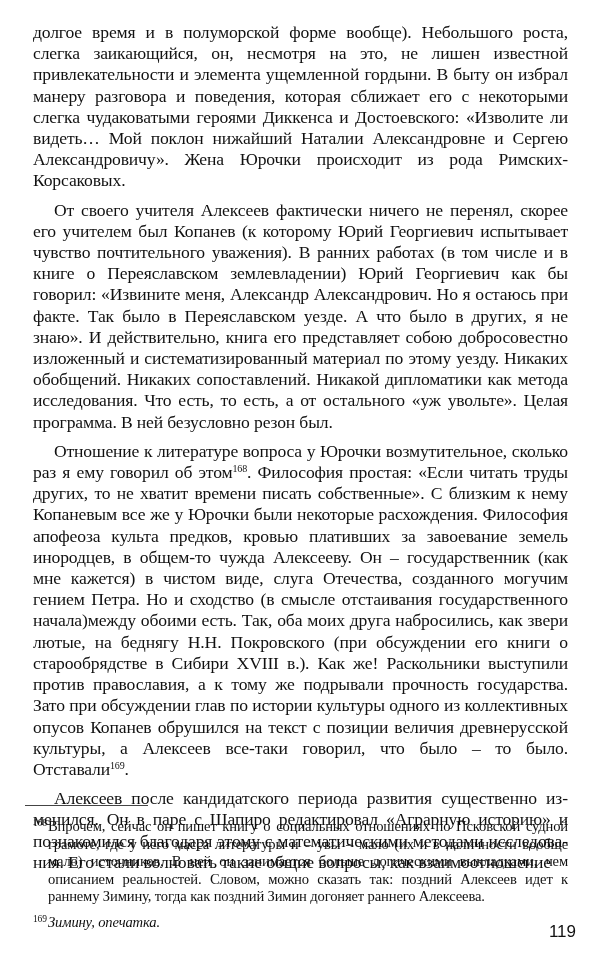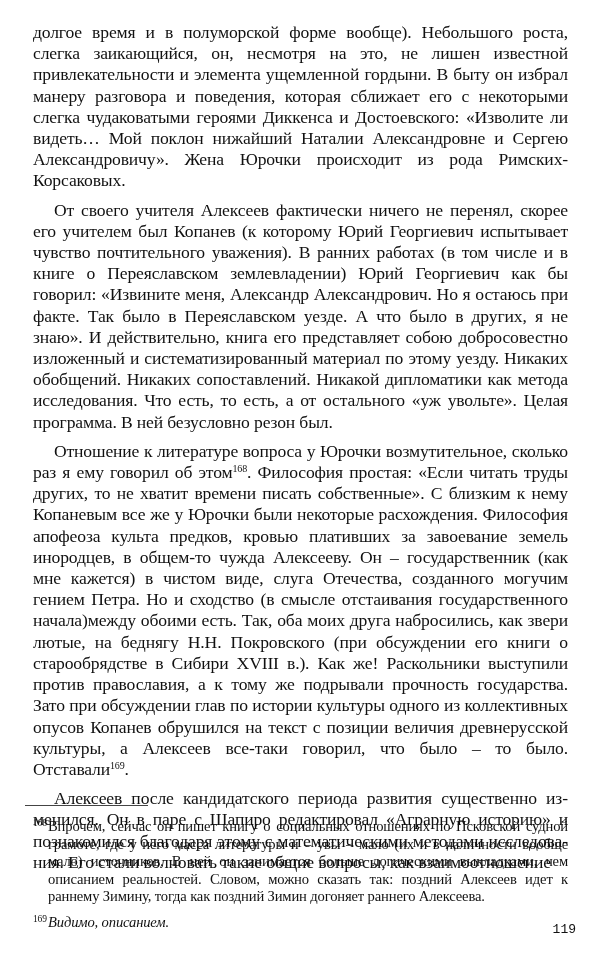--- a/index.html
+++ b/index.html
@@ -23,33 +23,33 @@
     font-family: "Liberation Serif", serif;
   }
   .fn {
     font-size: 14.6px; line-height: 17.6px; text-align: justify;
     padding-left: 15px; text-indent: -15px; margin: 8px; letter-spacing: -0.15px;
   }
   .fn .num { font-size: 9.5px; vertical-align: 5px; line-height: 0; display: inline-block; width: 15px; text-indent: 0; }
   .fn .it { font-style: italic; }
   .pagenum {
     position: absolute; right: 24px; top: 922px;
-    font-family: Liberation Mono, monospace; font-size: 13px;
+    font-family: Liberation Sans, sans-serif; font-size: 17px;
   }
 </style>
 </head>
 <body>
 
 <div class="page main">
   <p class="first">долгое время и в полуморской форме вообще). Небольшого роста, слегка заикающийся, он, несмотря на это, не лишен известной привлекательно­сти и элемента ущемленной гордыни. В быту он избрал манеру разгово­ра и поведения, которая сближает его с некоторыми слегка чудаковатыми героями Диккенса и Достоевского: «Изволите ли видеть… Мой поклон нижайший Наталии Александровне и Сергею Александровичу». Жена Юрочки происходит из рода Римских-Корсаковых.</p>
   <p class="indent">От своего учителя Алексеев фактически ничего не перенял, скорее его учителем был Копанев (к которому Юрий Георгиевич испытывает чувство почтительного уважения). В ранних работах (в том числе и в книге о Переяславском землевладении) Юрий Георгиевич как бы говорил: «Извините меня, Александр Александрович. Но я остаюсь при факте. Так было в Переяславском уезде. А что было в других, я не знаю». И действительно, книга его представляет собою добросовестно изложенный и систематизированный материал по этому уезду. Никаких обобщений. Никаких сопоставлений. Никакой дипломатики как метода исследования. Что есть, то есть, а от остального «уж увольте». Целая программа. В ней безусловно резон был.</p>
   <p class="indent"><span>Отношение к литературе вопроса у Юрочки возмутительное, сколь­ко раз я ему говорил об этом</span><sup>168</sup><span>. Философия простая: «Если читать труды других, то не хватит времени писать собственные». С близким к нему Копаневым все же у Юрочки были некоторые расхождения. Философия апофеоза культа предков, кровью плативших за завоевание земель инородцев, в общем-то чужда Алексееву. Он – государственник (как мне кажется) в чистом виде, слуга Отечества, созданного могучим гением Петра. Но и сходство (в смысле отстаивания государственного начала)между обоими есть. Так, оба моих друга набросились, как зве­ри лютые, на беднягу Н.Н. Покровского (при обсуждении его книги о старообрядстве в Сибири XVIII в.). Как же! Раскольники выступили против православия, а к тому же подрывали прочность государства. Зато при обсуждении глав по истории культуры одного из коллектив­ных опусов Копанев обрушился на текст с позиции величия древне­русской культуры, а Алексеев все-таки говорил, что было – то было. Отставали</span><sup>169</sup><span>.</span></p>
   <p class="indent">Алексеев после кандидатского периода развития существенно из­менился. Он в паре с Шапиро редактировал «Аграрную историю» и познакомился благодаря этому с математическими методами исследова­ния. Его стали волновать такие общие вопросы, как взаимоотношение</p>
 </div>
 
 <div class="rule"></div>
 
 <div class="footnotes">
   <p class="fn"><span class="num">168</span><span>Впрочем, сейчас он пишет книгу о социальных отношениях по Псковской судной грамоте, где у него масса литературы и – увы – мало (их и в наличности вообще мало) источников. В ней он занимается больше логическими выкладками, чем описанием реальностей. Словом, можно сказать так: поздний Алексеев идет к раннему Зимину, тогда как поздний Зимин догоняет раннего Алексеева.</span></p>
-  <p class="fn"><span class="num">169</span><span class="it">Видимо, описанием.</span></p>
+  <p class="fn"><span class="num">169</span><span class="it">Зимину, опечатка.</span></p>
 </div>
 
 <div class="pagenum">119</div>
 
 </body></html>

